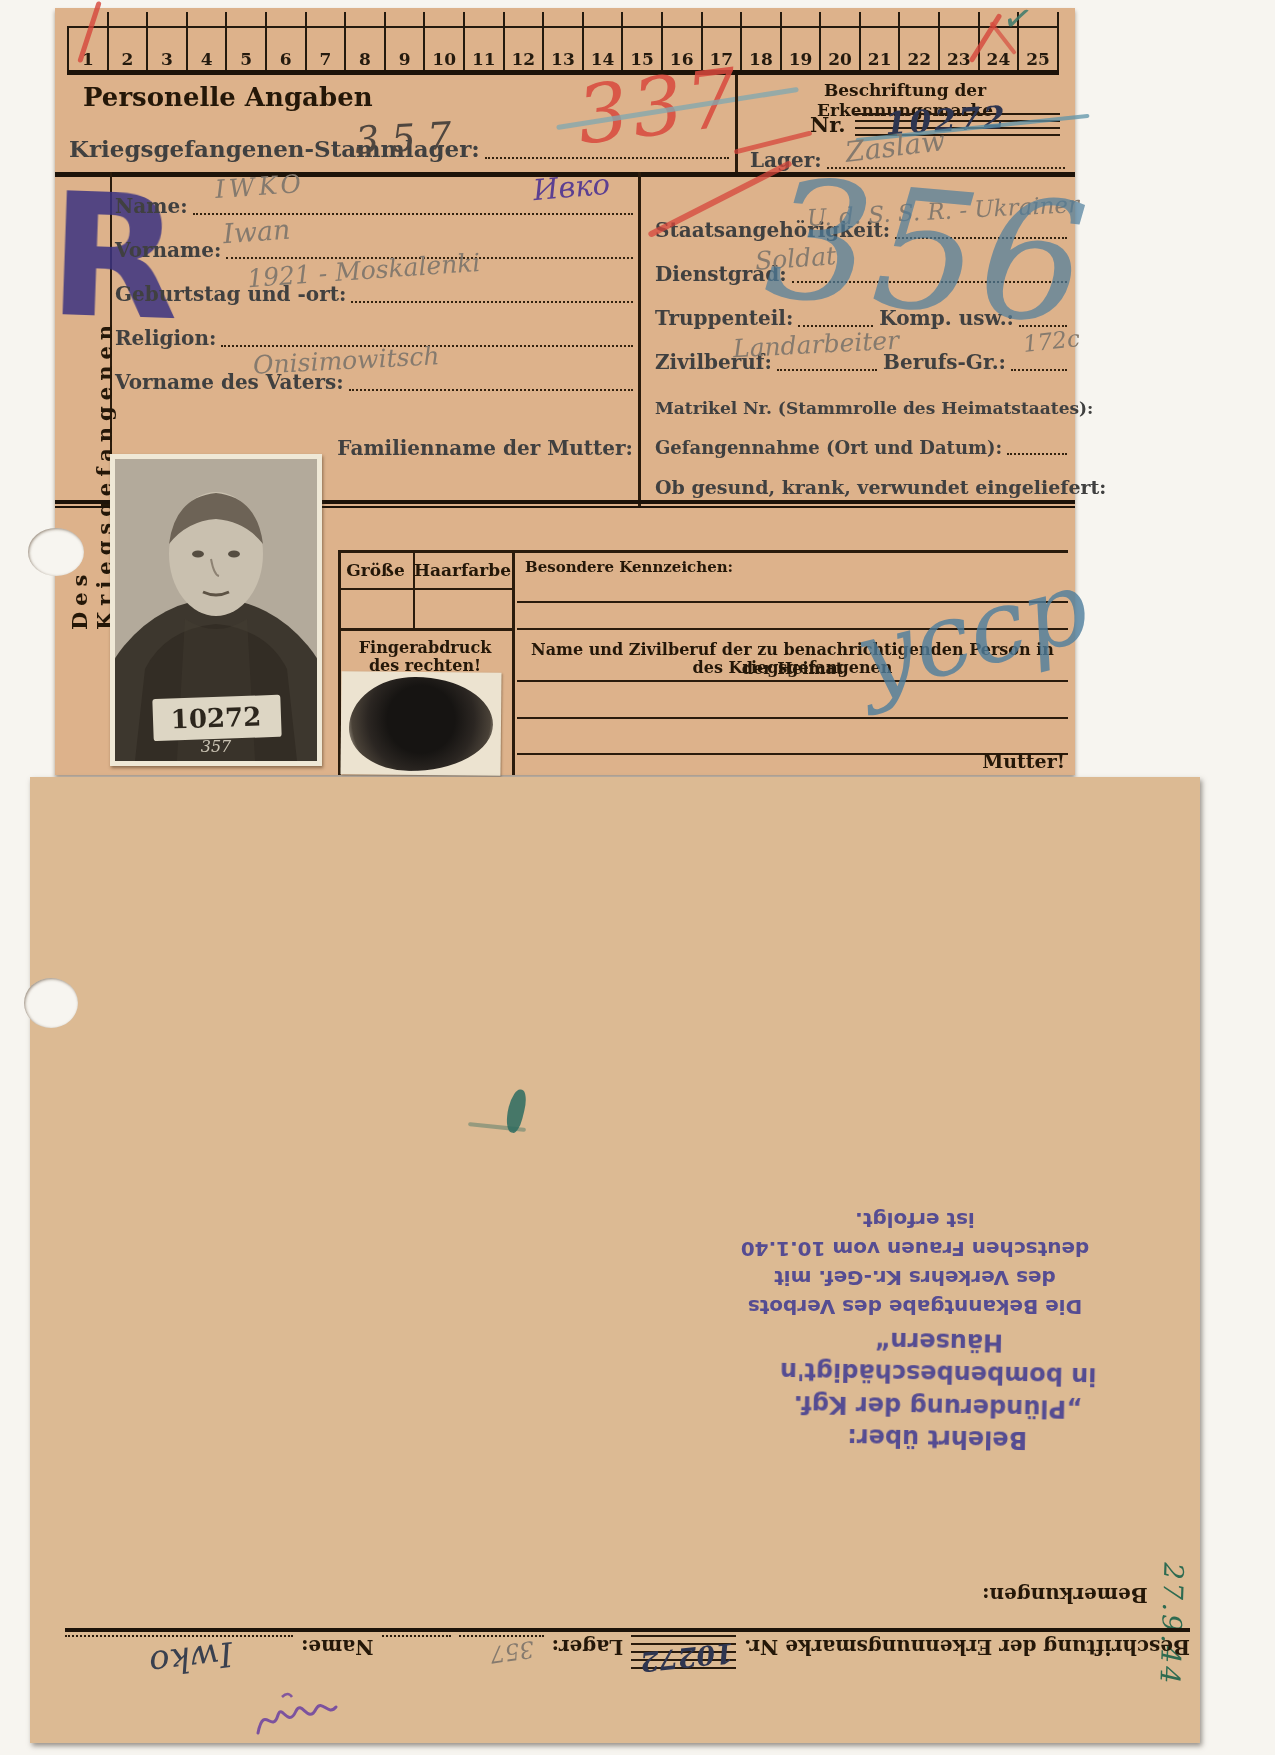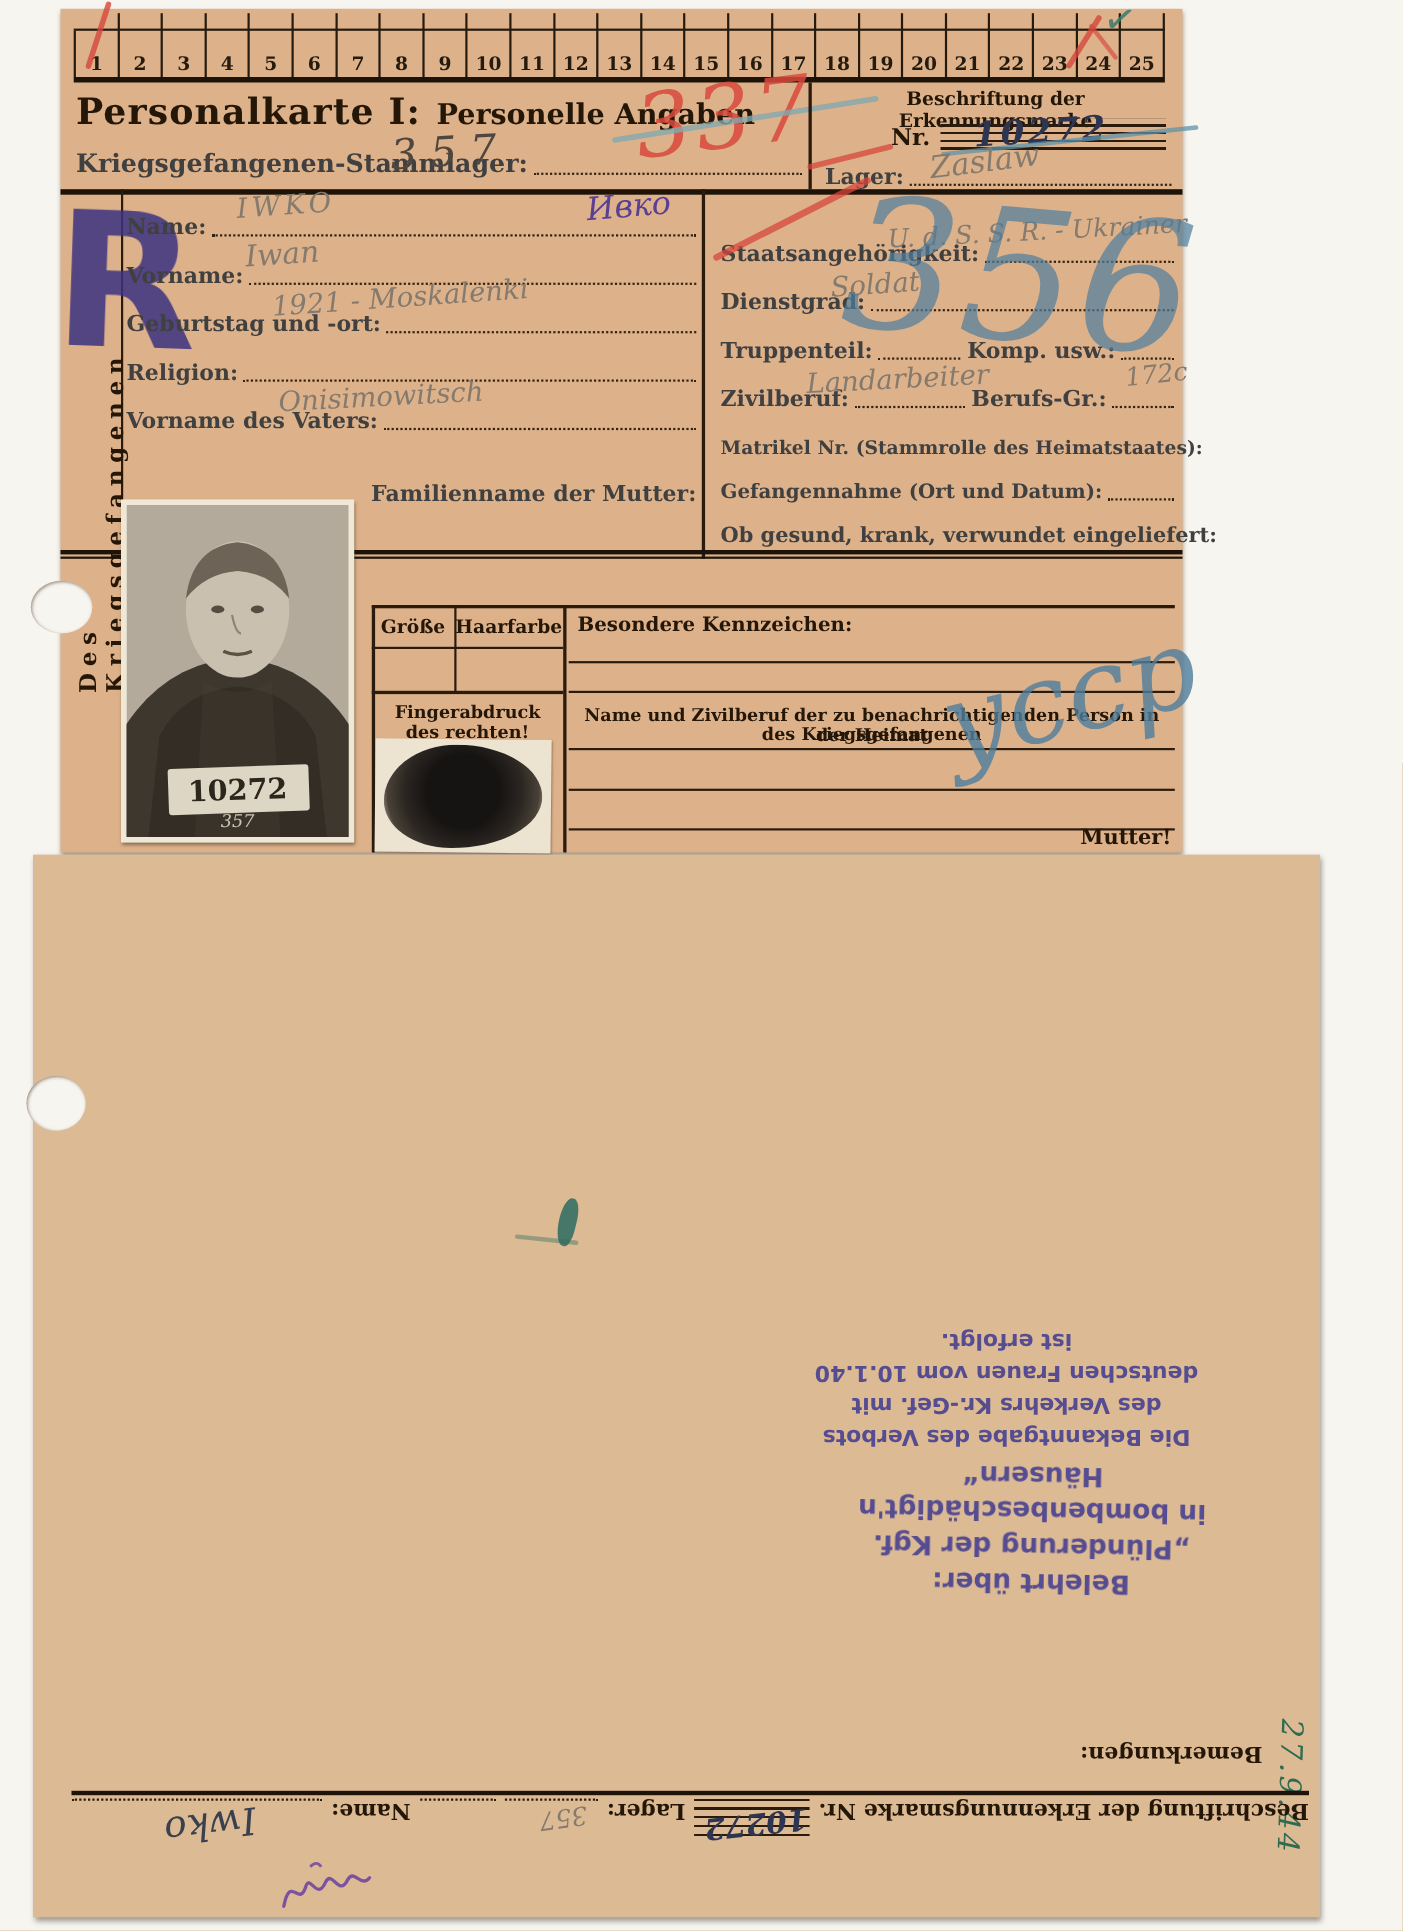--- a/index.html
+++ b/index.html
@@ -94,21 +94,20 @@
       </div>
 
     <div class="stroke" style="left:32px;top:-8px;width:5px;height:64px;background:#d6463b;opacity:.8;transform:rotate(18deg);"></div>
 
     <div class="stroke" style="left:928px;top:2px;width:5px;height:56px;background:#d6463b;opacity:.8;transform:rotate(32deg);"></div>
     <div class="stroke" style="left:946px;top:10px;width:4px;height:40px;background:#d6463b;opacity:.65;transform:rotate(-38deg);"></div>
 
     <div class="abs" style="left:948px;top:-10px;font:bold 36px 'DejaVu Sans',sans-serif;color:#3c7a6c;transform:rotate(10deg);opacity:.85;">✓</div>
 
     <div class="abs" style="left:14px;top:74px;display:flex;align-items:baseline;">
-      <span class="print title-main">Personalkarte I:</span>
       <span class="print title-sub">Personelle Angaben</span>
     </div>
 
     <div class="frow" style="left:14px;top:128px;width:660px;">
       <span class="flabel" style="font-size:23px;">Kriegsgefangenen-Stammlager:</span>
       <span class="fline"></span>
     </div>
     <div class="hand pencil" style="left:300px;top:108px;font-size:38px;letter-spacing:12px;color:#4f463f;transform:rotate(-3deg);">357</div>
     <div class="hand redcrayon" style="left:522px;top:52px;font-size:80px;letter-spacing:4px;transform:rotate(-7deg);opacity:.85;">337</div>
     <div class="stroke" style="left:500px;top:98px;width:245px;height:5px;background:#84a7ae;opacity:.8;transform:rotate(-9deg);"></div>
@@ -207,21 +206,21 @@
 
     <div class="hline" style="left:0;top:492px;width:1020px;height:4px;background:#1d1309;"></div>
     <div class="hline" style="left:0;top:498px;width:1020px;height:2px;background:#1d1309;"></div>
 
     <div class="hline" style="left:283px;top:542px;width:730px;height:3px;"></div>
     <div class="vline" style="left:283px;top:542px;height:225px;width:3px;"></div>
     <div class="vline" style="left:358px;top:542px;height:80px;"></div>
     <div class="vline" style="left:457px;top:542px;height:225px;width:3px;"></div>
     <div class="tbl-label" style="left:283px;top:552px;width:75px;text-align:center;">Größe</div>
     <div class="tbl-label" style="left:358px;top:552px;width:99px;text-align:center;">Haarfarbe</div>
-    <div class="tbl-label" style="left:470px;top:550px;font-size:18px;">Besondere Kennzeichen:</div>
+    <div class="tbl-label" style="left:470px;top:550px;font-size:15px;">Besondere Kennzeichen:</div>
     <div class="hline" style="left:283px;top:580px;width:174px;"></div>
     <div class="hline" style="left:283px;top:620px;width:174px;height:3px;"></div>
     <div class="hline" style="left:462px;top:593px;width:551px;"></div>
     <div class="hline" style="left:462px;top:620px;width:551px;"></div>
 
     <div class="tbl-label" style="left:283px;top:630px;width:174px;text-align:center;font-size:16px;">Fingerabdruck</div>
     <div class="tbl-label" style="left:283px;top:648px;width:174px;text-align:center;font-size:16px;">des rechten! Zeigefingers</div>
     <div class="fprint" style="left:286px;top:664px;width:160px;height:103px;transform:rotate(.6deg);">
       <div class="fblob"></div>
     </div>

